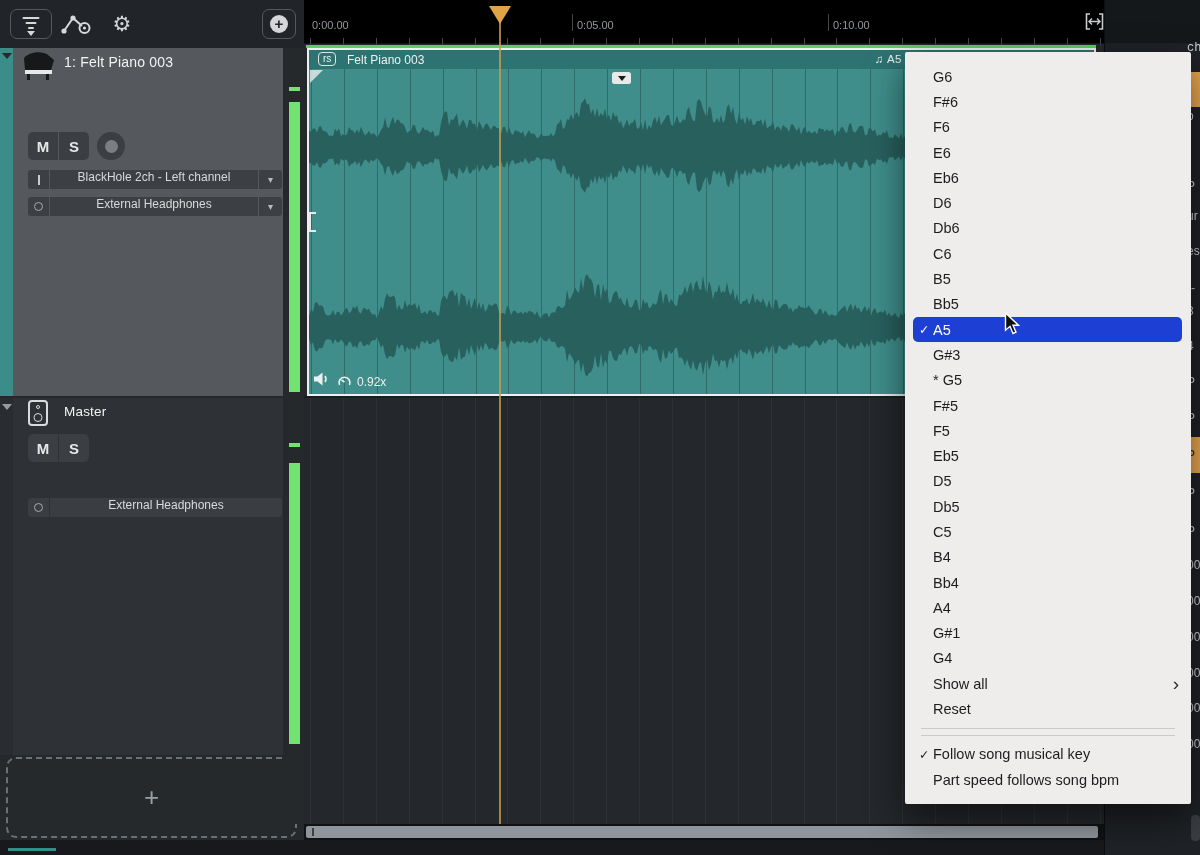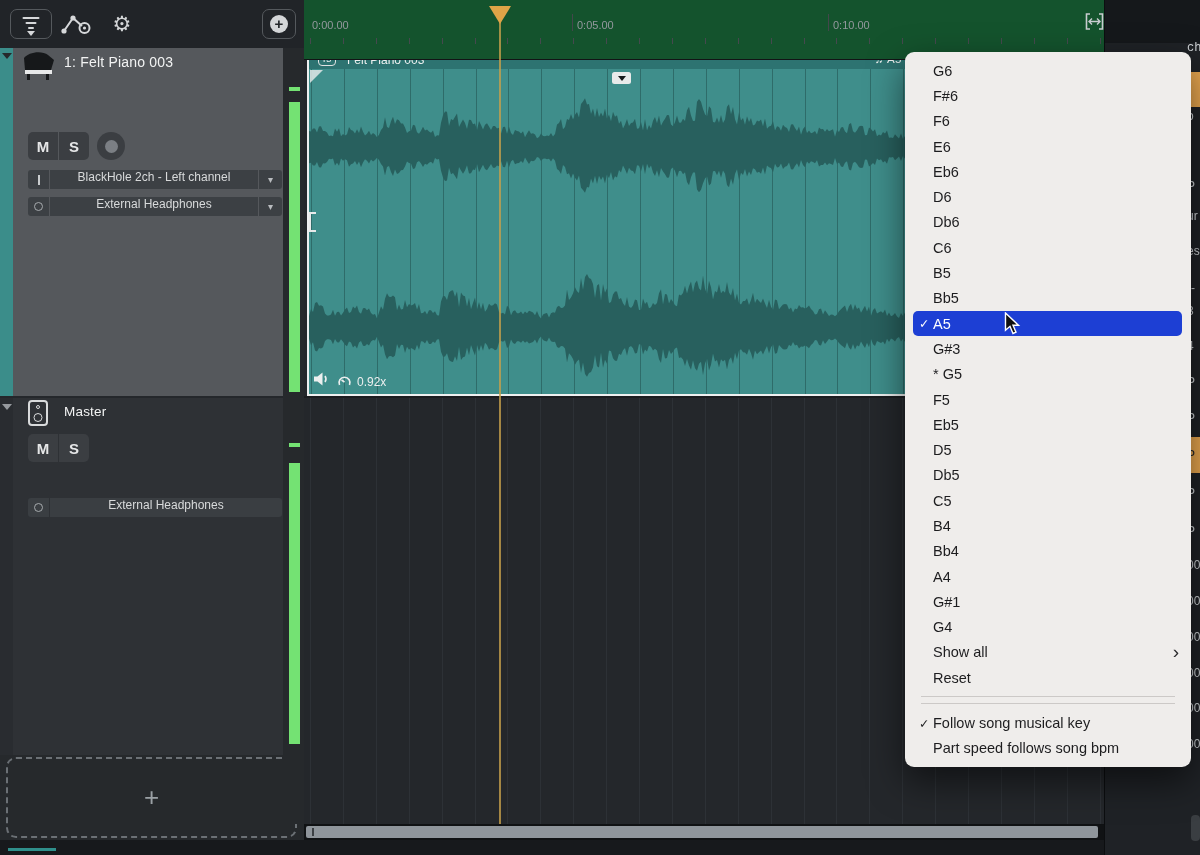--- a/index.html
+++ b/index.html
@@ -55,21 +55,21 @@
 .mrow .io-ico{border-right-color:#2e3135}
 
 #bottom-left{left:0;top:755px;width:304px;height:85px;background:#26292c}
 #add-zone{left:6px;top:757px;width:291px;height:81px;border:2px dashed #6b7075;border-radius:10px;
   display:flex;align-items:center;justify-content:center;color:#9aa0a5;font-size:26px;font-weight:300}
 
 #meter-strip{left:283px;top:48px;width:21px;height:776px;background:#26292c;z-index:2}
 .meter{position:absolute;left:6px;width:11px;background:var(--meter-green)}
 
 
-#ruler{left:304px;top:0;width:800px;height:60px;background:#14532d;border-bottom:1px solid #121416;z-index:4}
+#ruler{left:304px;top:0;width:800px;height:44px;background:#000000;border-bottom:1px solid #121416;z-index:4}
 #ruler-ticks{left:304px;top:38px;width:800px;height:6px;z-index:4;
   background:repeating-linear-gradient(90deg,#45494e 0 1px,transparent 1px 32.9px);background-position-x:6px}
 .ruler-label{position:absolute;top:19px;font-size:11px;color:#93989d;z-index:4}
 .ruler-tickline{position:absolute;top:14px;width:1px;height:17px;background:#43474b;z-index:4}
 #fit-icon{left:1085px;top:13px;z-index:4}
 
 #arr-bg{left:304px;top:44px;width:800px;height:780px;background:#24272b;
   background-image:repeating-linear-gradient(90deg,#2d3136 0 1px,transparent 1px 32.9px);background-position-x:6px}
 #track-div{left:304px;top:396px;width:800px;height:2px;background:#1b1d20}
 #green-line{left:306px;top:45px;width:790px;height:3px;background:var(--green-line)}
@@ -106,22 +106,22 @@
 
 
 #browser{left:1104px;top:0;width:96px;height:855px;background:#1f2226;border-left:1px solid #0c0e10}
 #browser-top{position:absolute;left:0;top:0;width:100%;height:43px;background:#15181b}
 .frag{position:absolute;left:82px;font-size:12px;color:#cfd3d6;white-space:nowrap}
 #orange-block{position:absolute;left:80px;top:72px;width:16px;height:35px;background:var(--orange)}
 .frag.hl{background:var(--orange);color:#22262a;left:80px;width:16px;padding:11px 0 11px 2px}
 #browser-scroll{position:absolute;left:86px;top:815px;width:9px;height:26px;background:#3a3e42;border-radius:4px}
 
 
-#menu{left:905px;top:52px;width:286px;background:#efedeb;border-radius:9px;z-index:50;
-  box-shadow:0 14px 36px rgba(0,0,0,.55);padding:6px 0;color:#1d1d1f}
+#menu{left:905px;top:52px;width:286px;background:#efedeb;border-radius:2px;z-index:50;
+  box-shadow:0 14px 36px rgba(0,0,0,.55);padding:12px 0;color:#1d1d1f}
 .mi{height:25.3px;display:flex;align-items:center;padding:0 12px 0 14px;font-size:14.5px}
 .mi .chk{width:14px;font-size:12.5px;flex:none}
 .mi .lbl{flex:1;white-space:nowrap}
 .mi .chev{font-size:19px;color:#2c2c2e;line-height:14px;flex:none}
 .mi.hl2{background:var(--menu-hl);color:#fff;border-radius:5px;margin:0 9px 0 8px;padding-left:6px}
 .mi.dis{color:#9c9c9c}
 .menu-sep{height:1px;background:#ccc9c7;margin:6px 16px}
 
 #cursor{left:1004px;top:312px;z-index:60}
 svg{display:block}
@@ -347,20 +347,24 @@
       <div class="mi">
         <span class="chk"></span>
         <span class="lbl">G#3</span>
       </div>
       <div class="mi">
         <span class="chk"></span>
         <span class="lbl">* G5</span>
       </div>
       <div class="mi">
         <span class="chk"></span>
+        <span class="lbl">F#5</span>
+      </div>
+      <div class="mi">
+        <span class="chk"></span>
         <span class="lbl">F5</span>
       </div>
       <div class="mi">
         <span class="chk"></span>
         <span class="lbl">Eb5</span>
       </div>
       <div class="mi">
         <span class="chk"></span>
         <span class="lbl">D5</span>
       </div>

